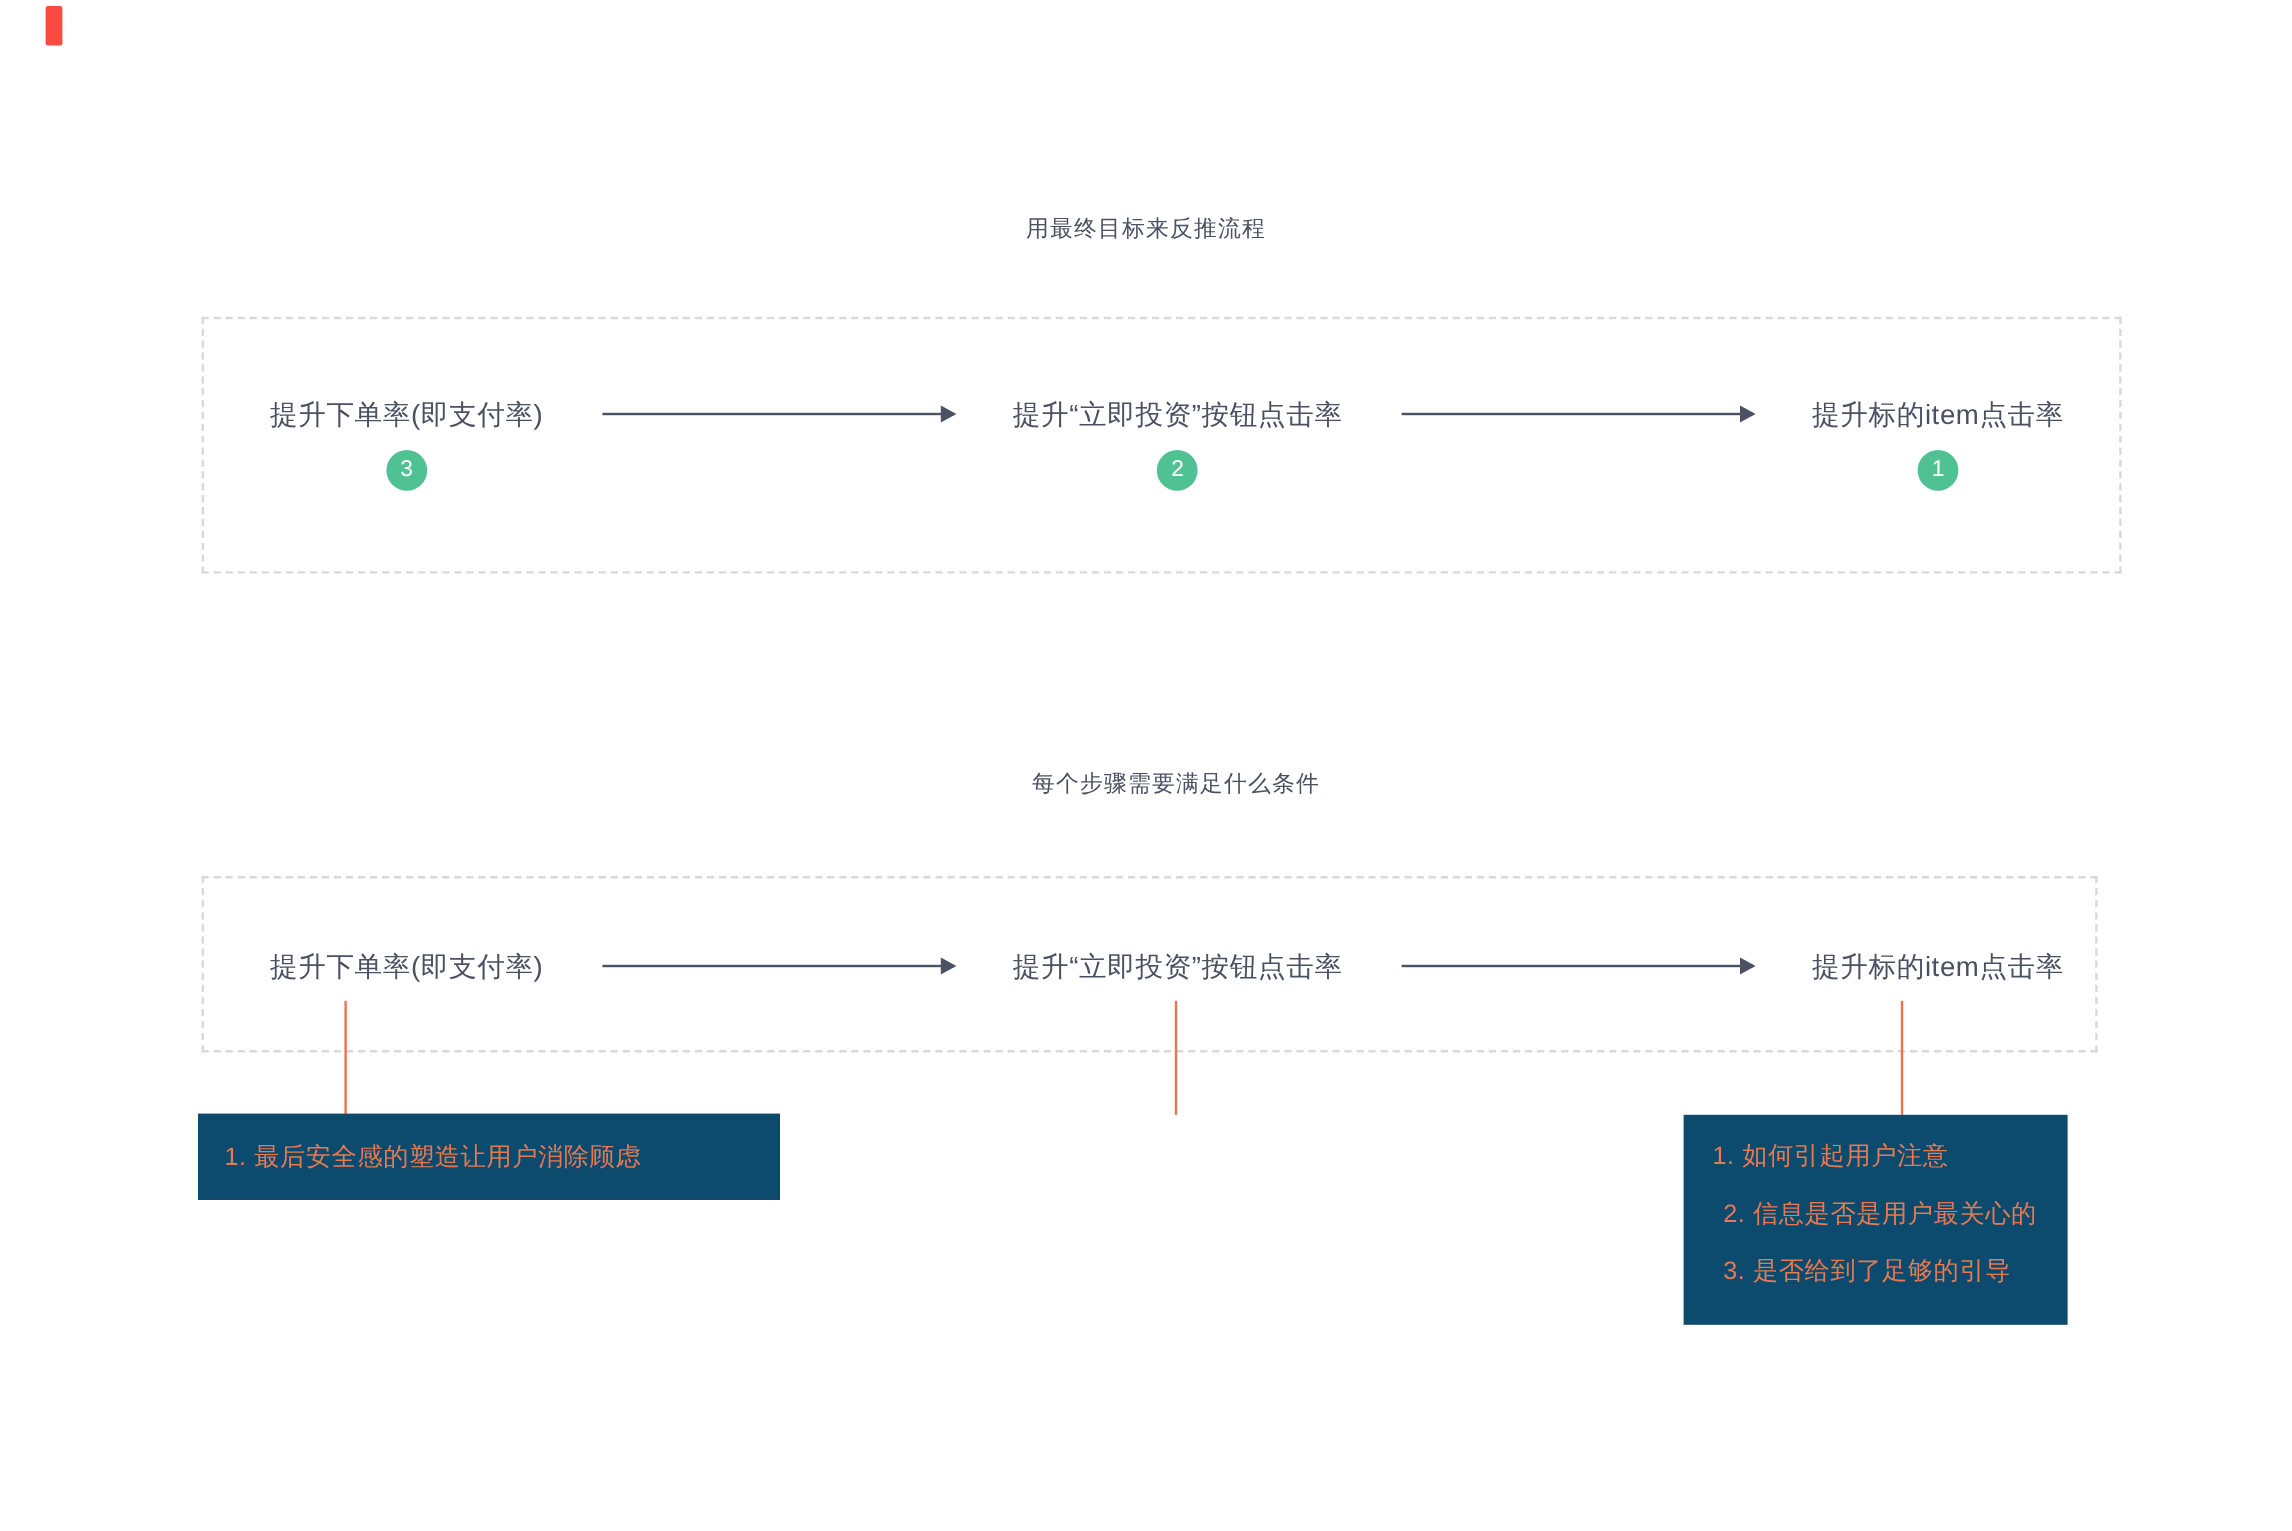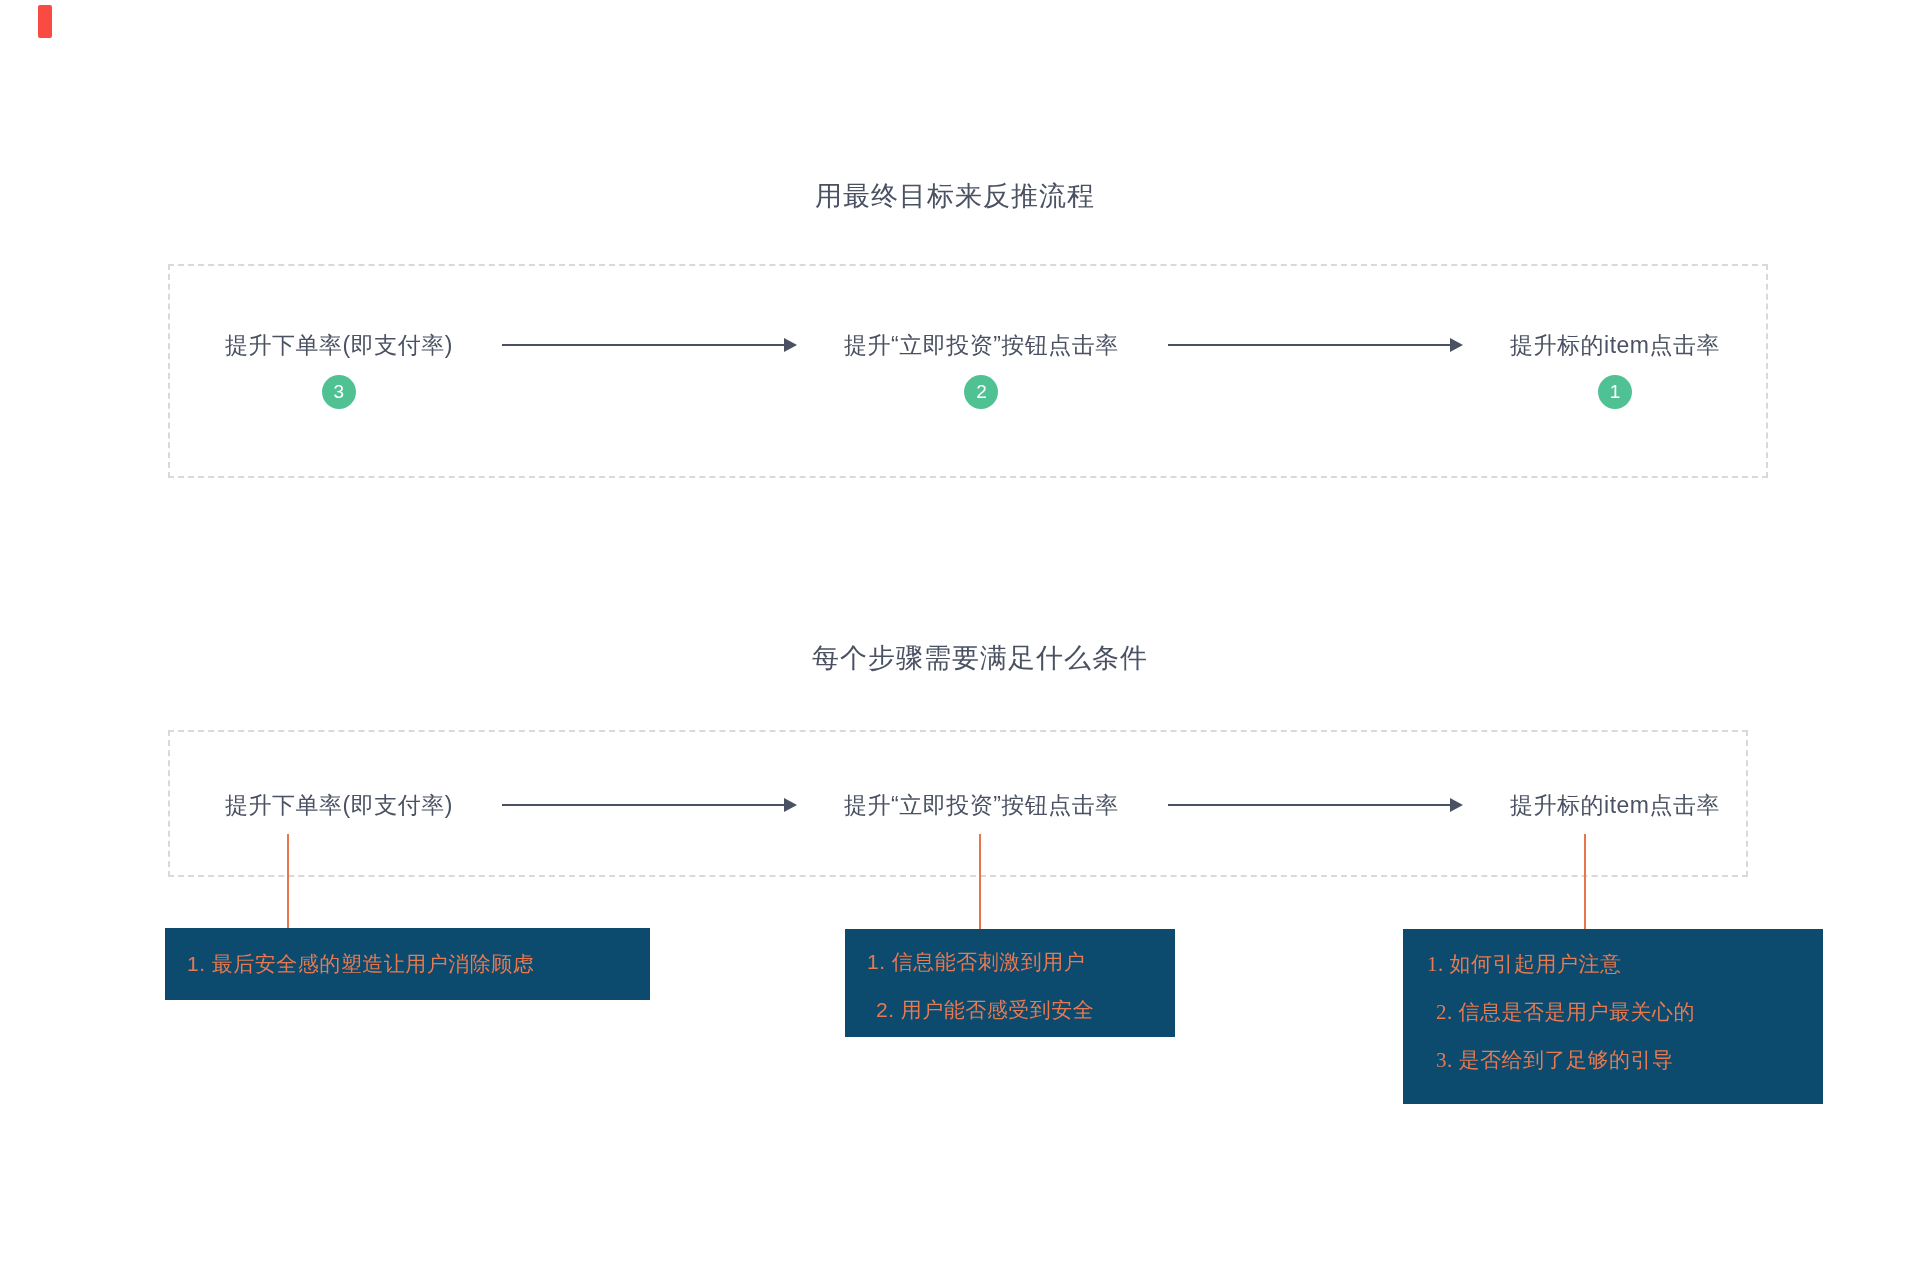--- a/index.html
+++ b/index.html
@@ -13,21 +13,21 @@
     overflow:hidden;
   }
   .red-marker {
     position:absolute; left:38px; top:5px;
     width:14px; height:33px;
     background:#fa4b42; border-radius:2px;
   }
   .section-title {
     position:absolute; left:0; width:1910px;
     text-align:center;
-    font-size:27px; font-weight:500;
+    font-size:19px; font-weight:500;
     color:#4a5162; letter-spacing:1px;
   }
   .title1 { top:178px; }
   .title2 { top:640px;margin-left:25px; }
   .dash-box {
     position:absolute;
     border:2px dashed #d9d9d9;
     background:transparent;
   }
   .box1 { left:168px; top:264px; width:1600px; height:214px; }
@@ -71,21 +71,21 @@
   .conn2 { left:979px; }
   .conn3 { left:1584px; }
   .note-box {
     position:absolute;
     background:#0c4a6e;
     color:#e87950;
     font-size:21px;
   }
   .note1 { left:165px; top:928px; width:485px; height:72px; padding:0 22px; display:flex; align-items:center; }
   .note2 { left:845px; top:929px; width:330px; height:108px; padding:9px 22px; }
-  .note3 { left:1403px; top:929px; width:420px; height:175px; padding:11px 24px;font-family:Liberation Serif, serif; }
+  .note3 { left:1403px; top:929px; width:320px; height:175px; padding:11px 24px; }
   .note-line { line-height:48px; white-space:nowrap; letter-spacing:0.5px; }
   .note-line + .note-line { padding-left:9px; }
   .note1 .note-line { line-height:normal; }
 </style>
 </head>
 <body>
 
 <div class="page">
 
   <div class="red-marker"></div>
@@ -130,24 +130,20 @@
   </div>
 
   <div class="connector conn1"></div>
   <div class="connector conn2"></div>
   <div class="connector conn3"></div>
 
   <div class="note-box note1">
     <div class="note-line">1. 最后安全感的塑造让用户消除顾虑</div>
   </div>
 
-  <div class="note-box note2">
-    <div class="note-line">1. 信息能否刺激到用户</div>
-    <div class="note-line">2. 用户能否感受到安全</div>
-  </div>
 
   <div class="note-box note3">
     <div class="note-line">1. 如何引起用户注意</div>
     <div class="note-line">2. 信息是否是用户最关心的</div>
     <div class="note-line">3. 是否给到了足够的引导</div>
   </div>
 
 </div>
 
 </body></html>

